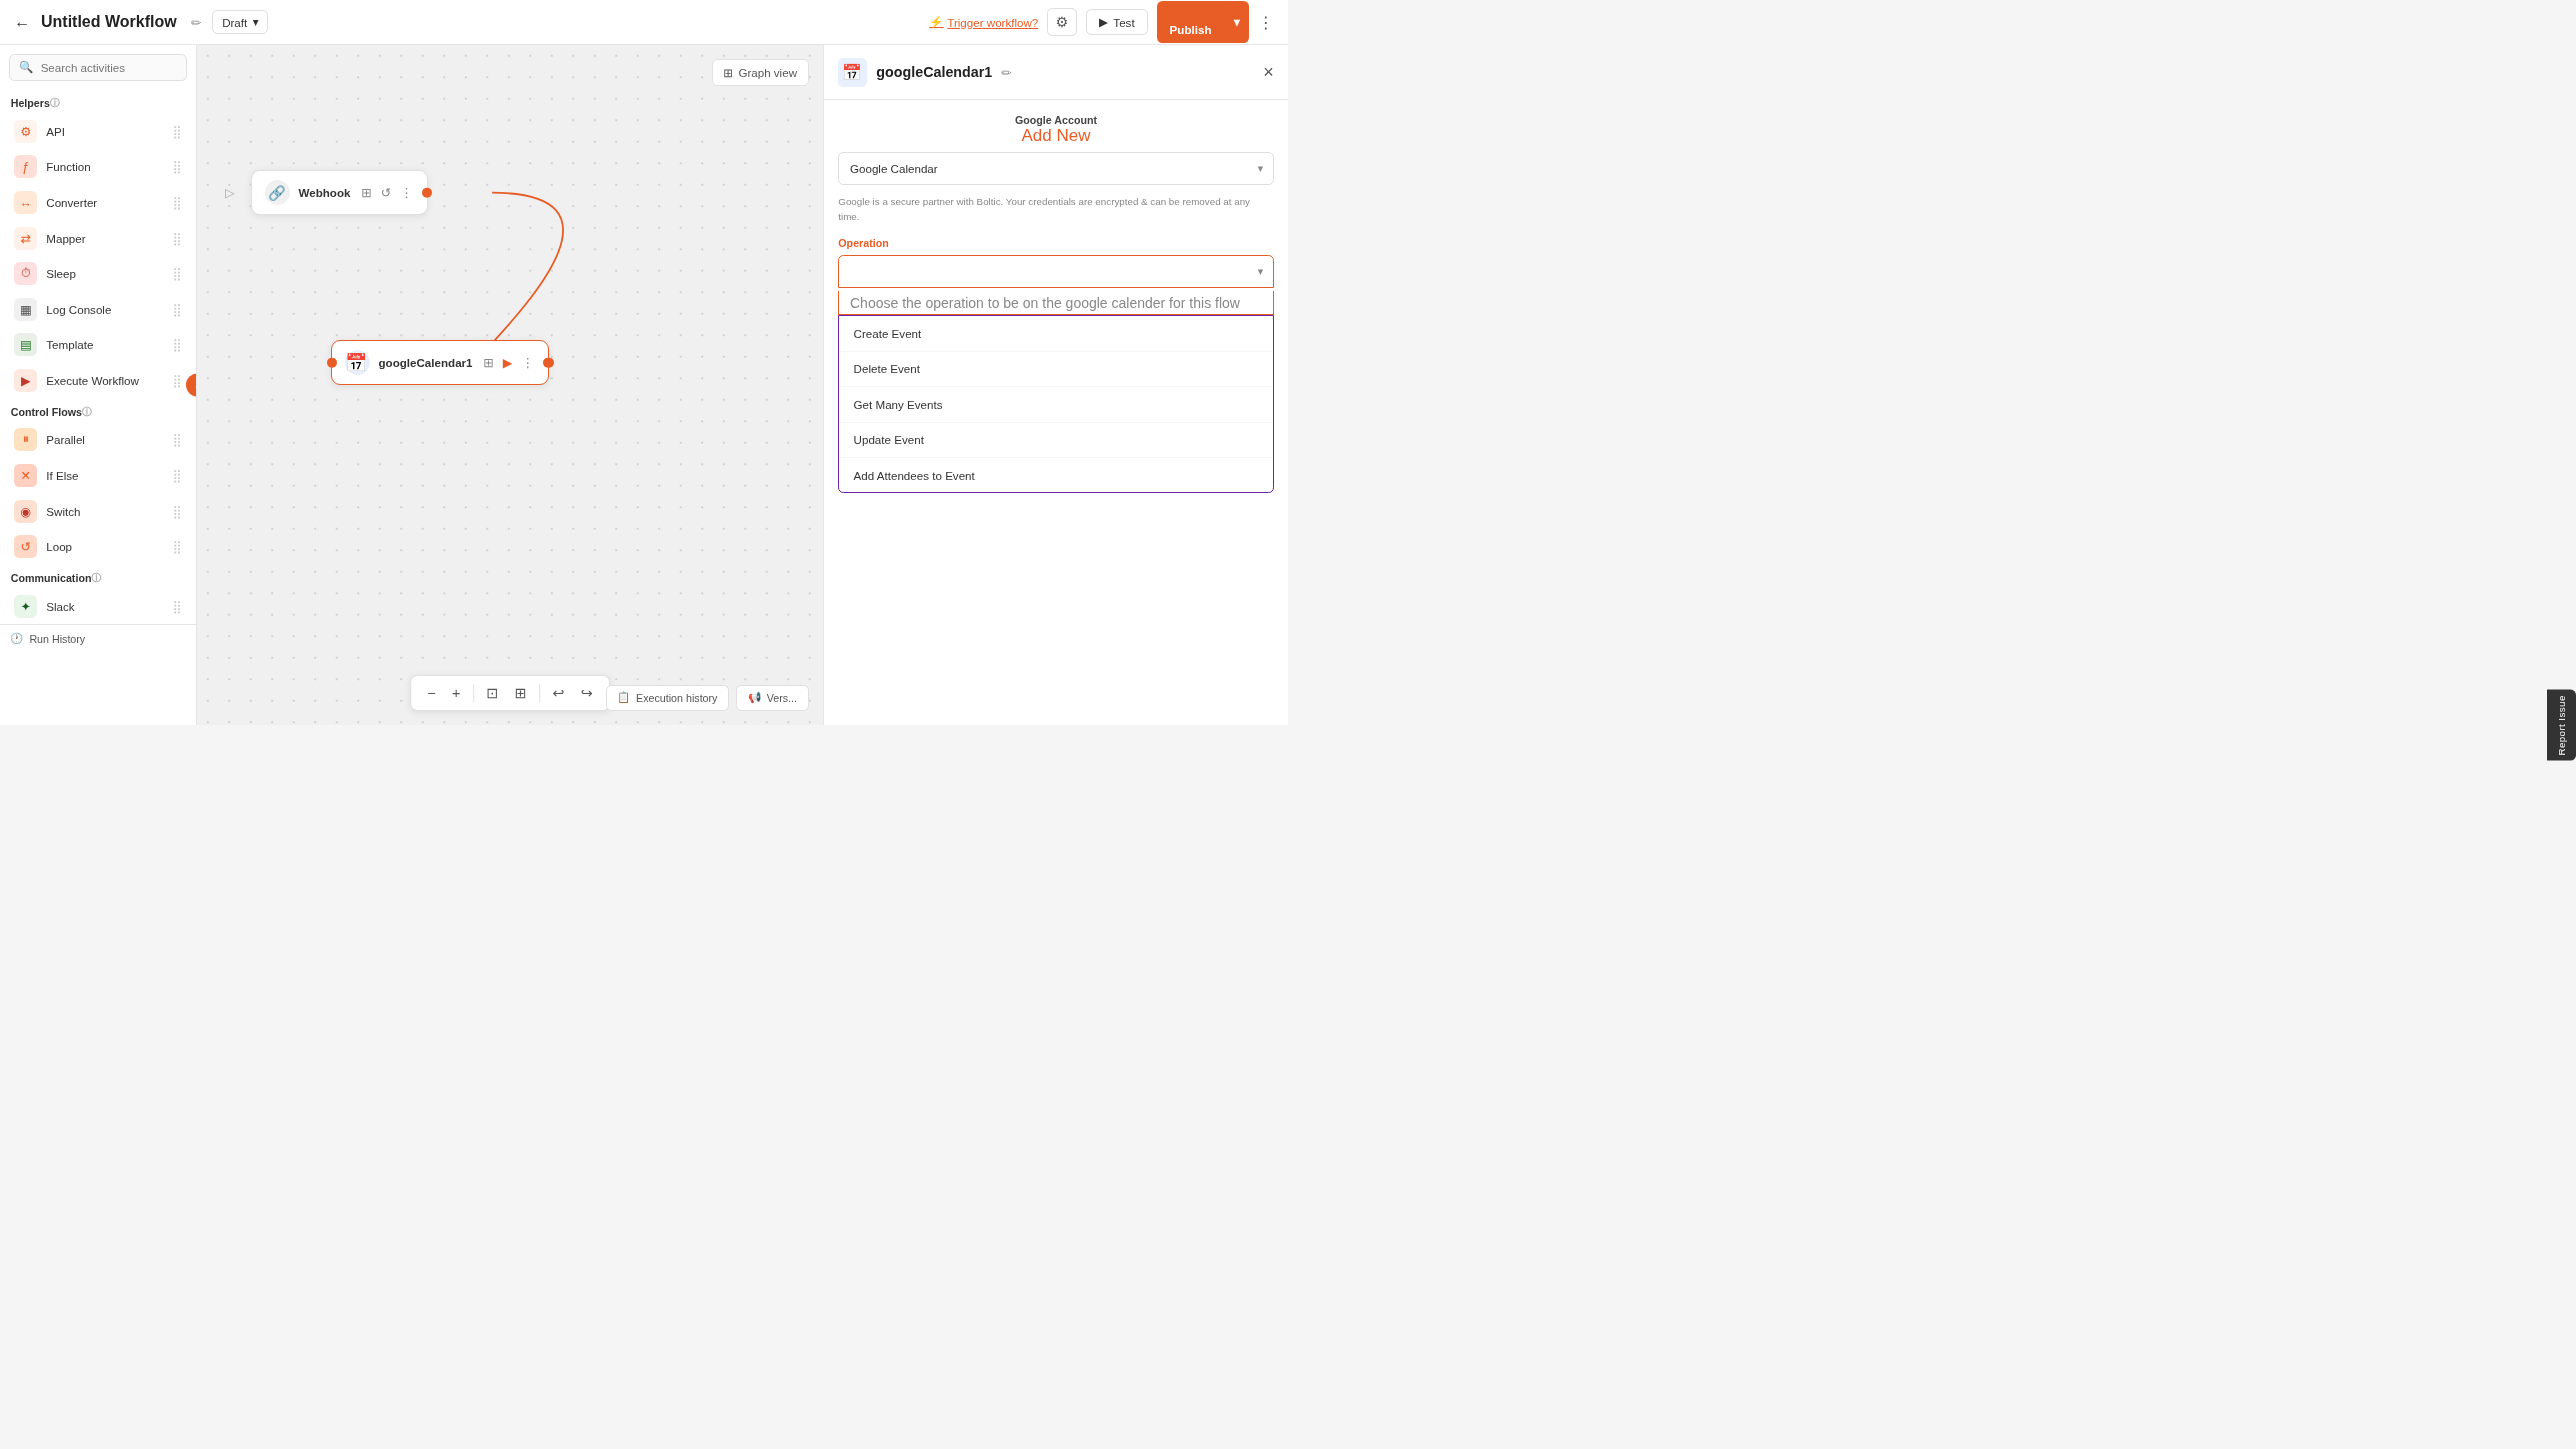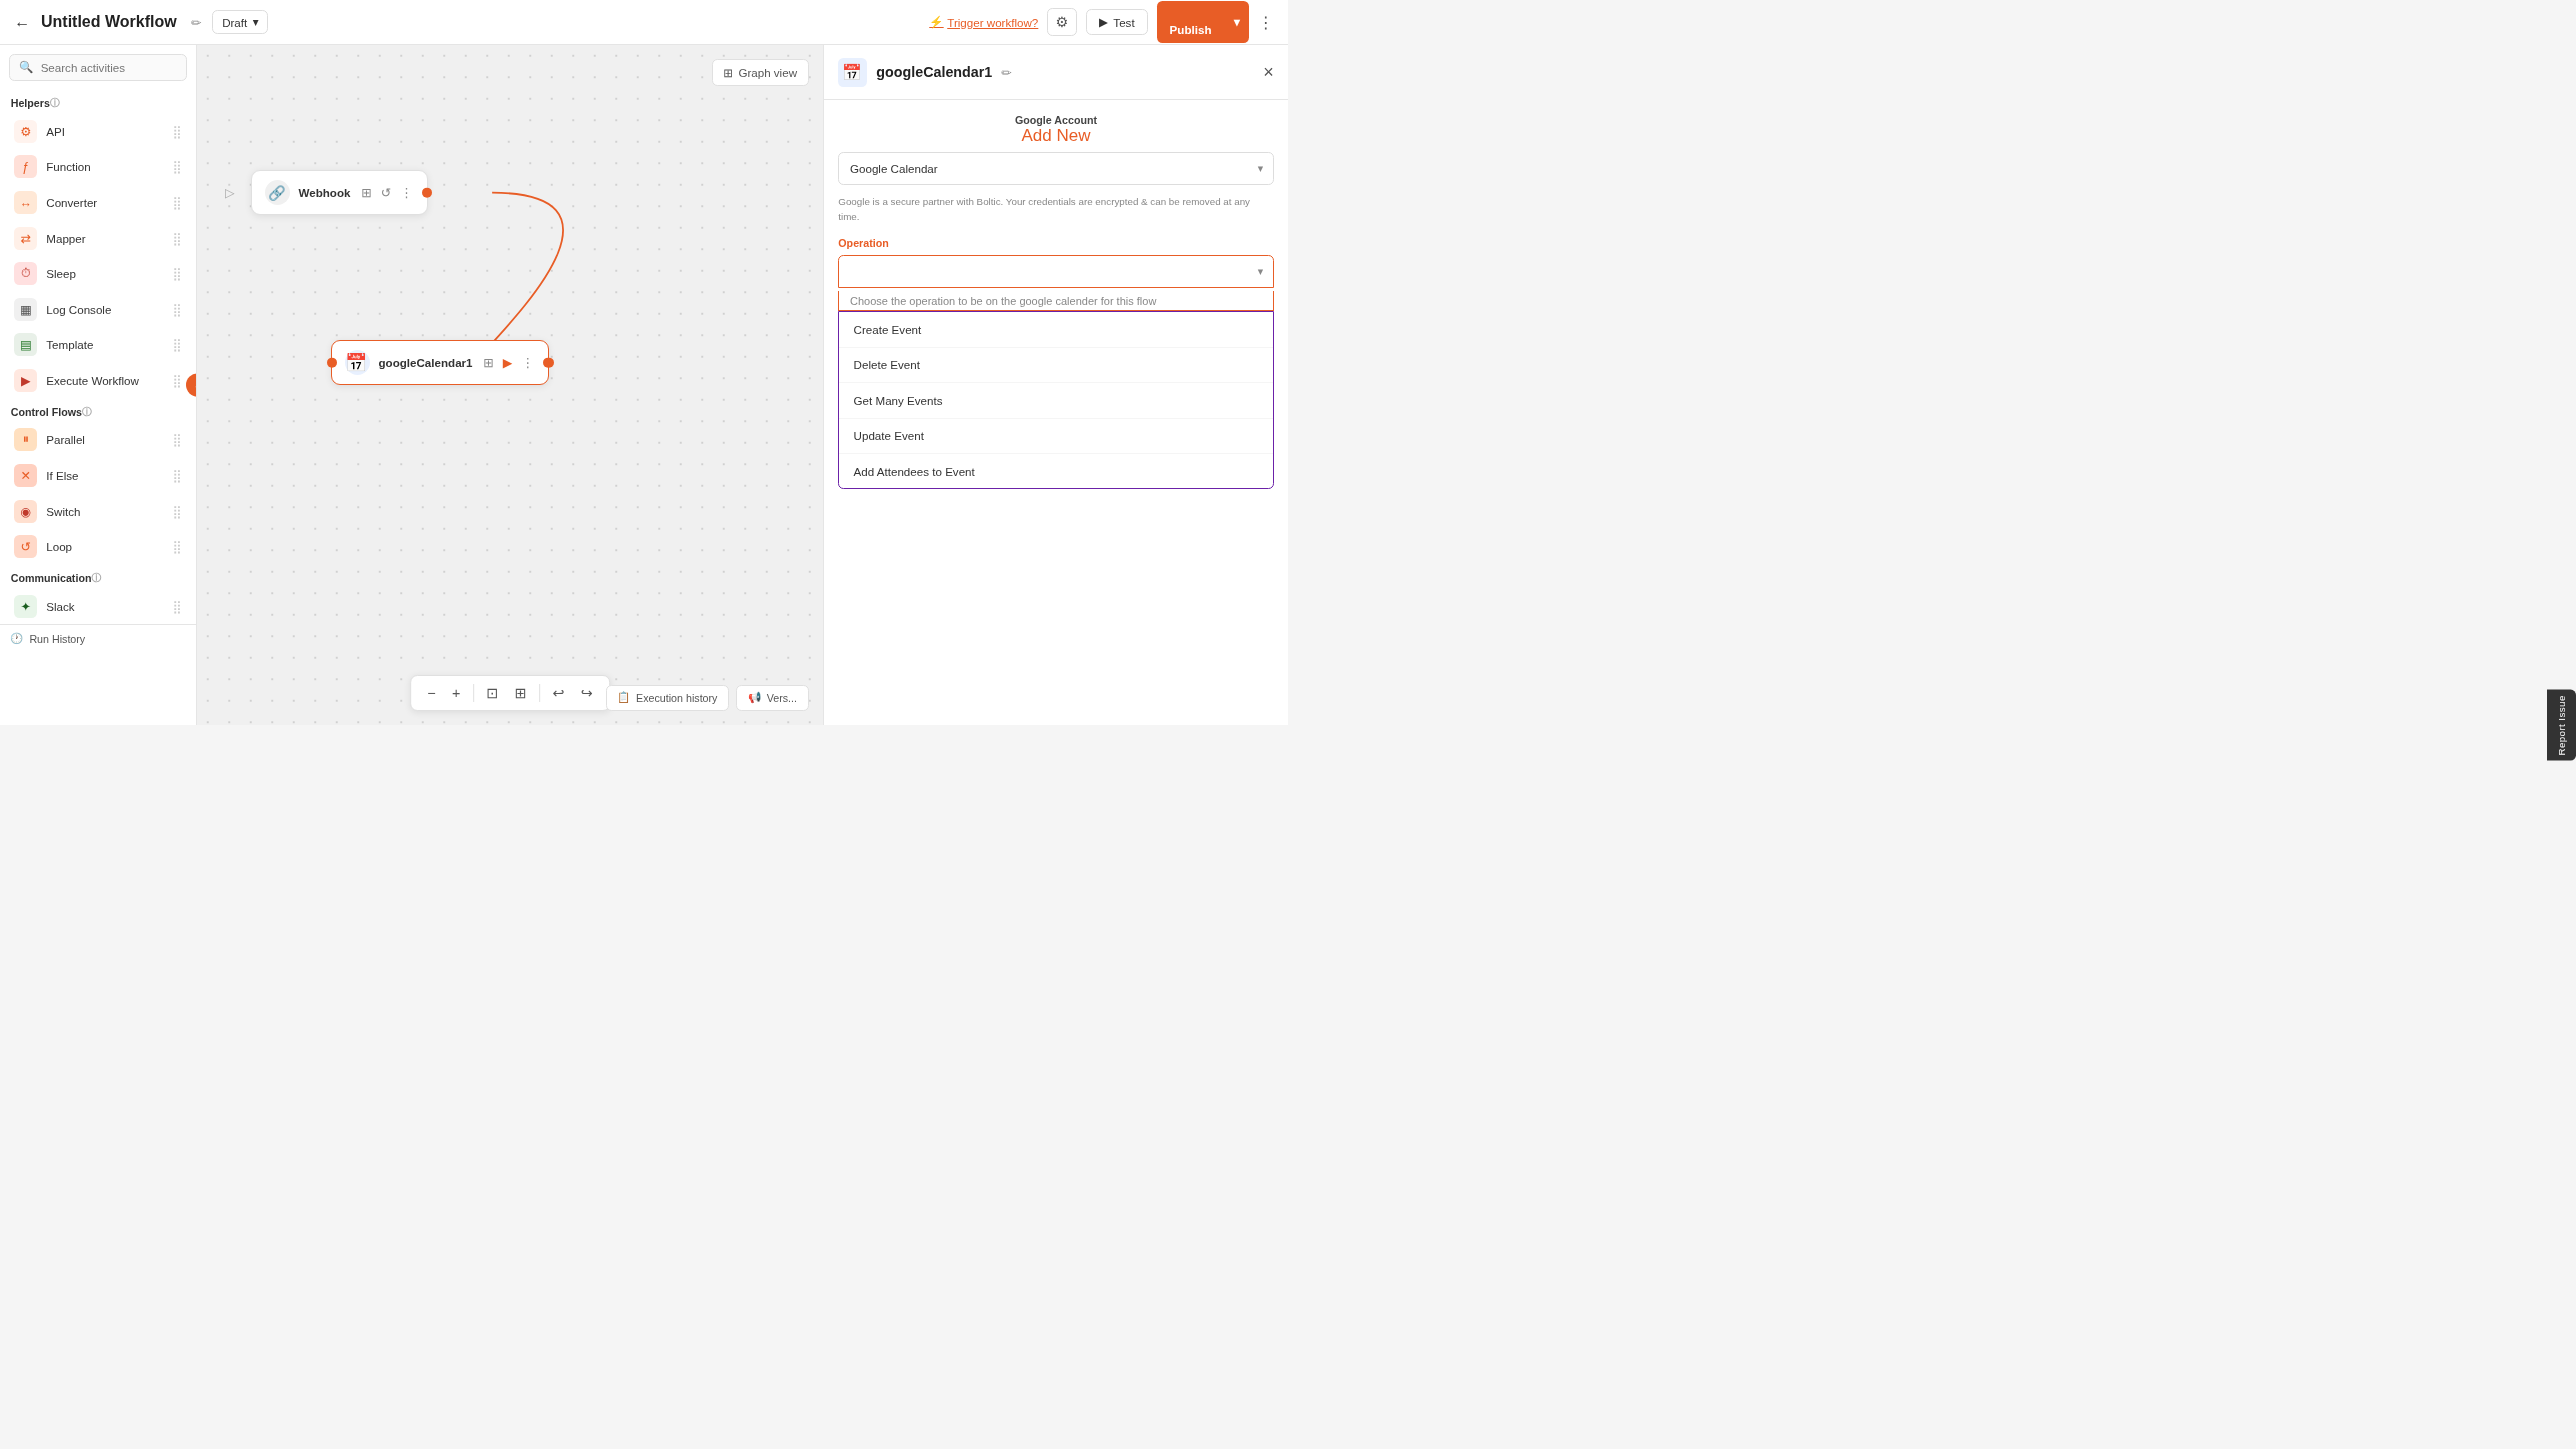--- a/index.html
+++ b/index.html
@@ -170,21 +170,21 @@
       outline: none;
     }
     .form-hint { font-size: 9.8px; color: #888; margin-bottom: 12.5px; line-height: 1.5; }
 
     .operation-label { font-size: 10.7px; font-weight: 600; color: #e85d26; margin-bottom: 5.4px; }
     .operation-input-wrapper { position: relative; margin-bottom: 3.6px; }
     .operation-input {
       width: 100%; padding: 9px 32px 9px 10.7px; border: 1.8px solid #e85d26;
       border-radius: 5.4px 5.4px 0 0; font-size: 11.6px; color: #333; outline: none; background: #fff;
     }
-    .operation-hint { font-size: 11px; color: #888; padding: 3.6px 10.7px; background: #fff; border: 1.8px solid #e85d26; border-top: none; border-radius: 0 0 0 0; }
+    .operation-hint { font-size: 14px; color: #888; padding: 3.6px 10.7px; background: #fff; border: 1.8px solid #e85d26; border-top: none; border-radius: 0 0 0 0; }
 
     
     .operation-dropdown {
       border: 1.8px solid #6b21a8; border-radius: 0 0 5.4px 5.4px; background: #fff;
       overflow: hidden; position: relative; z-index: 50;
     }
     .dropdown-item {
       padding: 10.7px 14.3px; font-size: 11.6px; color: #333; cursor: pointer; border-bottom: 0.9px solid #f5f5f5;
     }
     .dropdown-item:last-child { border-bottom: none; }

